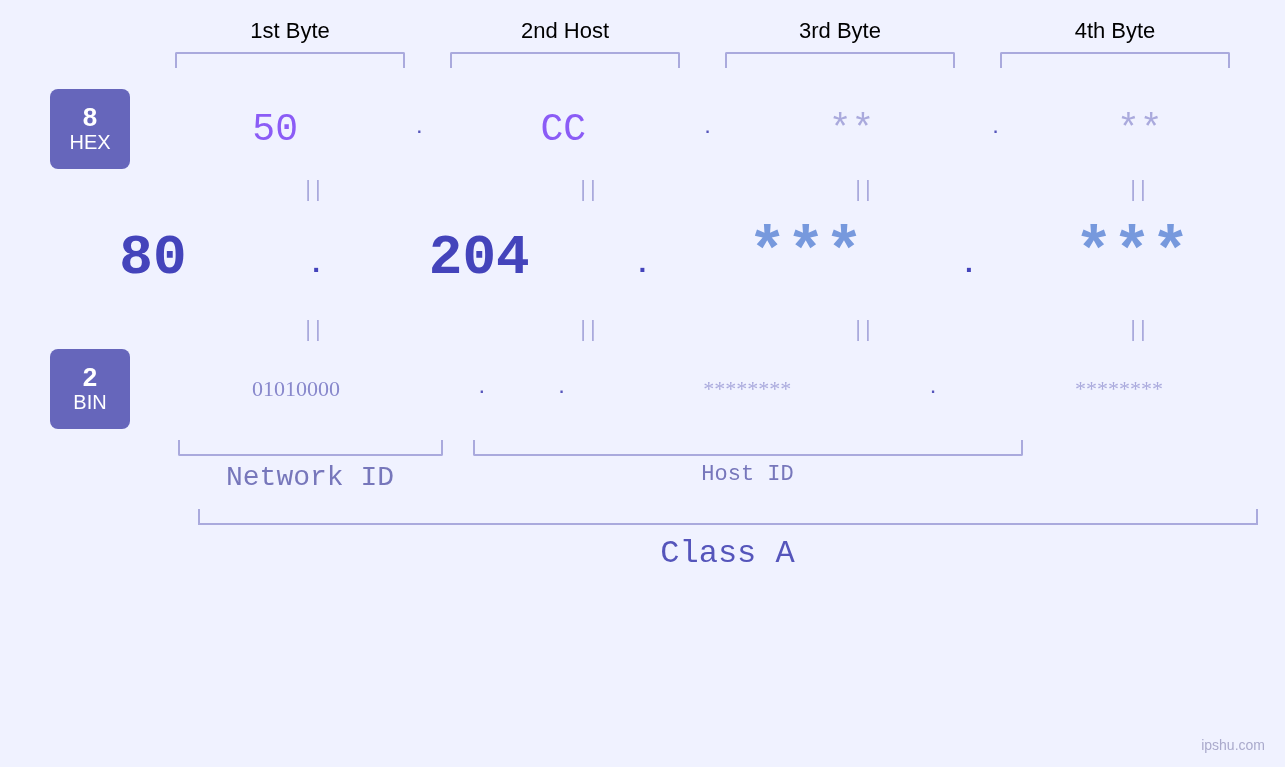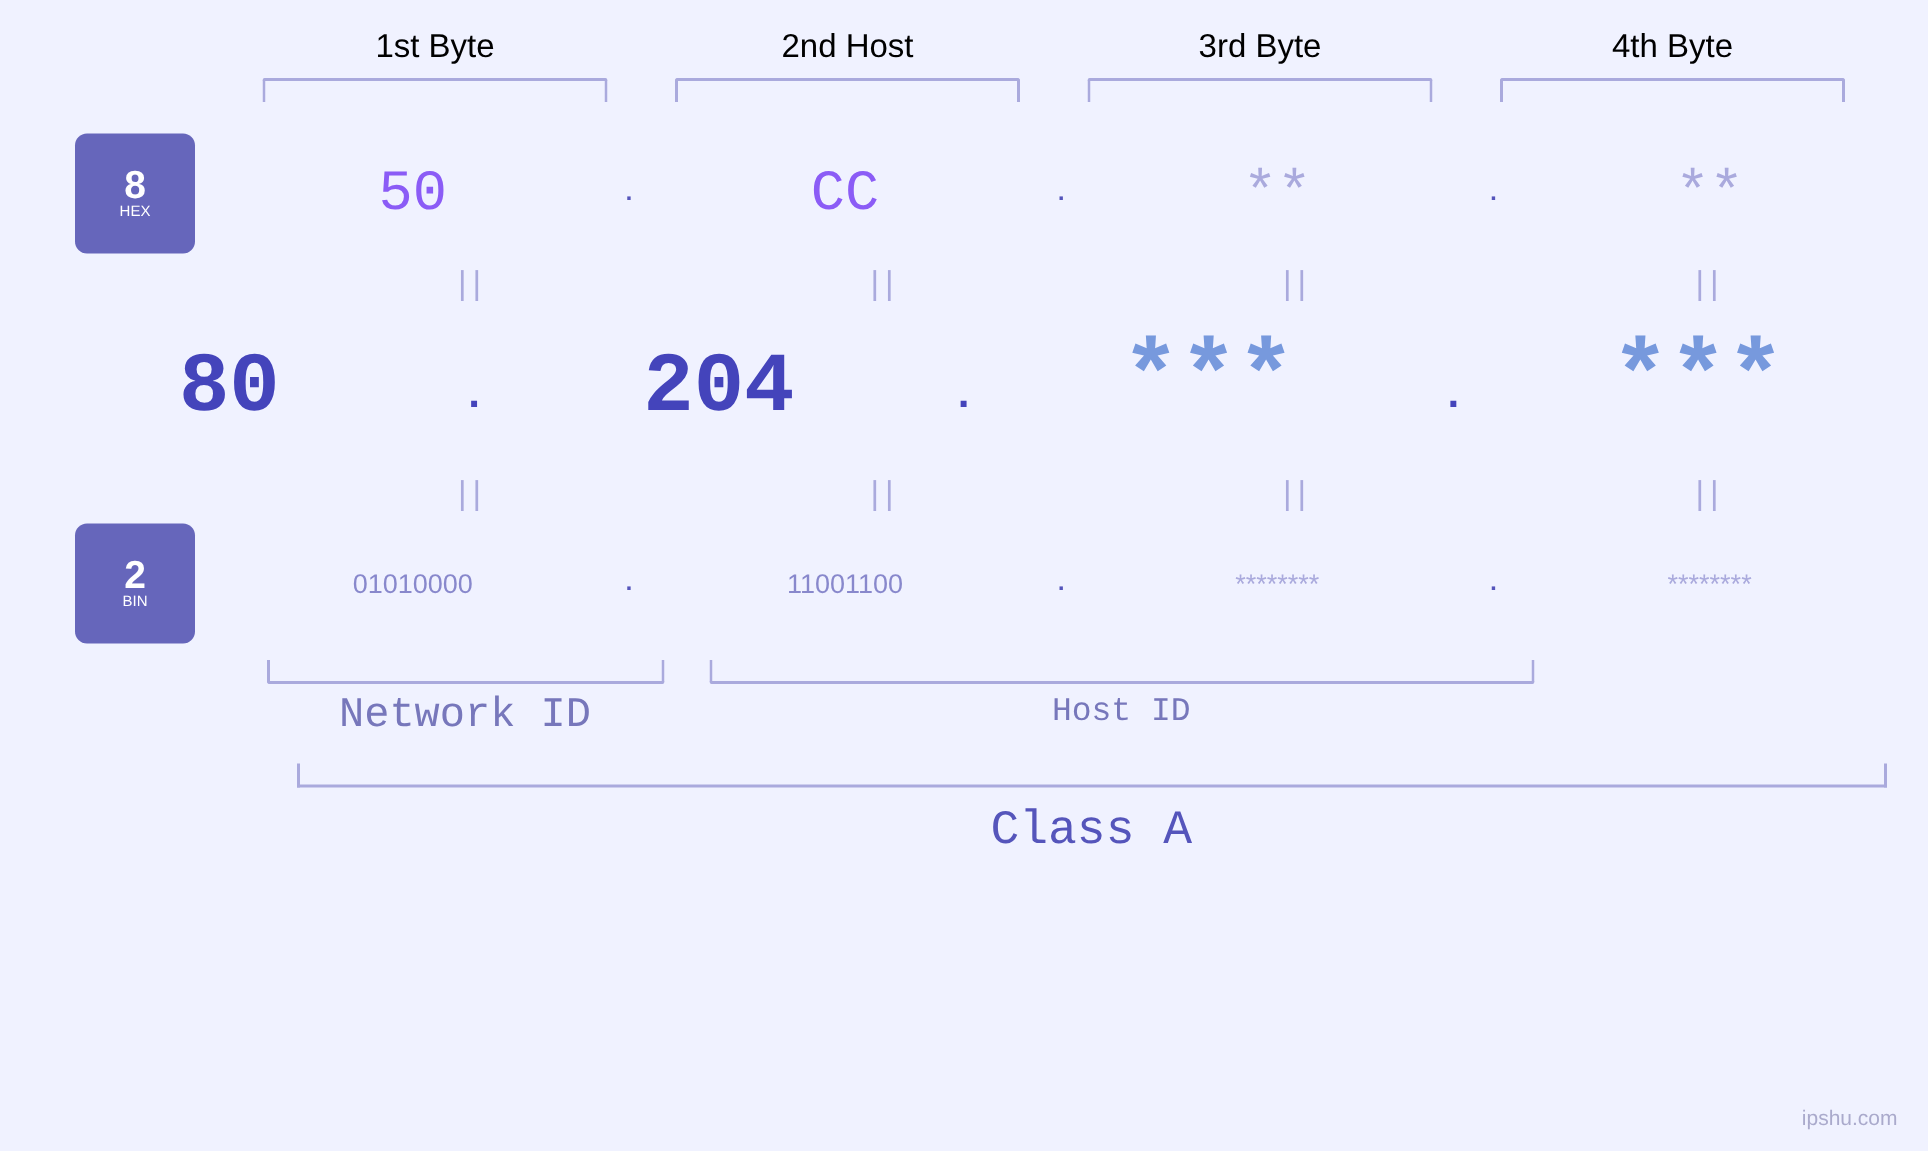--- a/index.html
+++ b/index.html
@@ -82,21 +82,21 @@
     .badge-number {
       color: white;
       font-size: 26px;
       font-weight: bold;
       font-family: Arial, sans-serif;
       line-height: 1;
     }
 
     .badge-label {
       color: white;
-      font-size: 10px;
+      font-size: 20px;
       font-family: Arial, sans-serif;
       line-height: 1.2;
     }
 
     
     .values {
       display: flex;
       flex: 1;
       align-items: center;
       justify-content: space-around;
@@ -137,22 +137,22 @@
       font-size: 28px;
       font-weight: bold;
       margin: 0 4px;
       align-self: flex-end;
       padding-bottom: 10px;
     }
 
     
     .bin-val {
       color: #8888cc;
-      font-size: 18px;
-      font-family: Liberation Sans, sans-serif;
+      font-size: 22px;
+      font-family: Liberation Serif, serif;
     }
 
     
     .equals-row {
       display: flex;
       width: 1100px;
       margin-left: 170px;
       justify-content: space-around;
       height: 30px;
       align-items: center;
@@ -310,23 +310,20 @@
   <div class="data-row">
     <div class="badge">
       <span class="badge-number">2</span>
       <span class="badge-label">BIN</span>
     </div>
     <div class="values">
       <div class="byte-cell">
         <span class="bin-val">01010000</span>
       </div>
       <span class="dot" style="font-size:16px;">.</span>
-      <div class="byte-cell">
-        <span class="bin-val">11001100</span>
-      </div>
       <span class="dot" style="font-size:16px;">.</span>
       <div class="byte-cell">
         <span class="bin-val masked">********</span>
       </div>
       <span class="dot" style="font-size:16px;">.</span>
       <div class="byte-cell">
         <span class="bin-val masked">********</span>
       </div>
     </div>
   </div>

